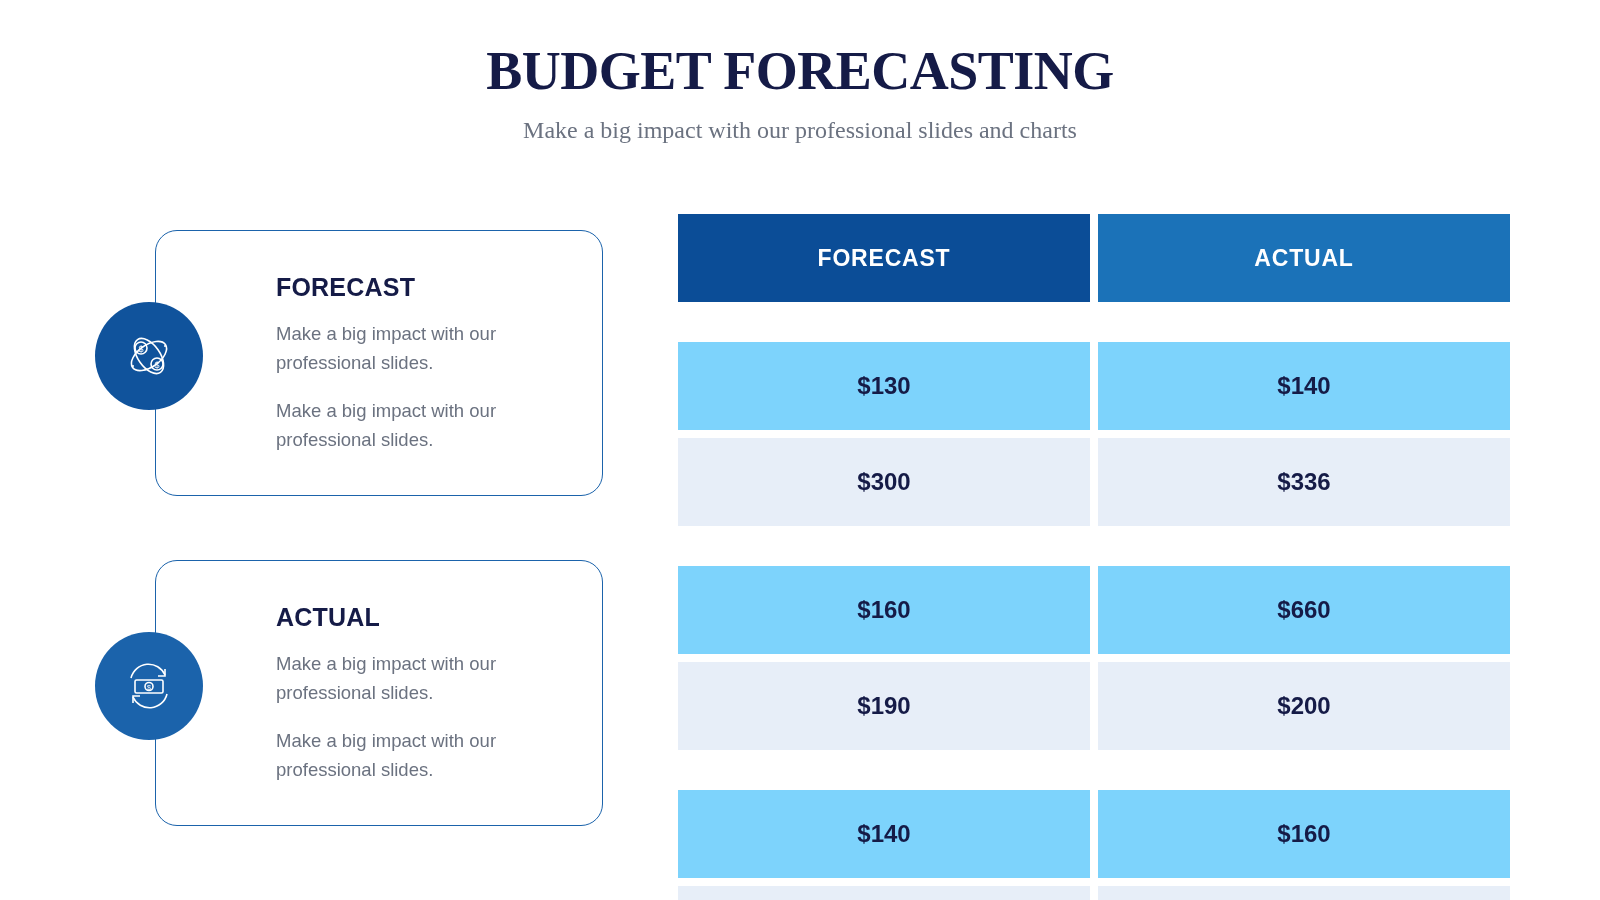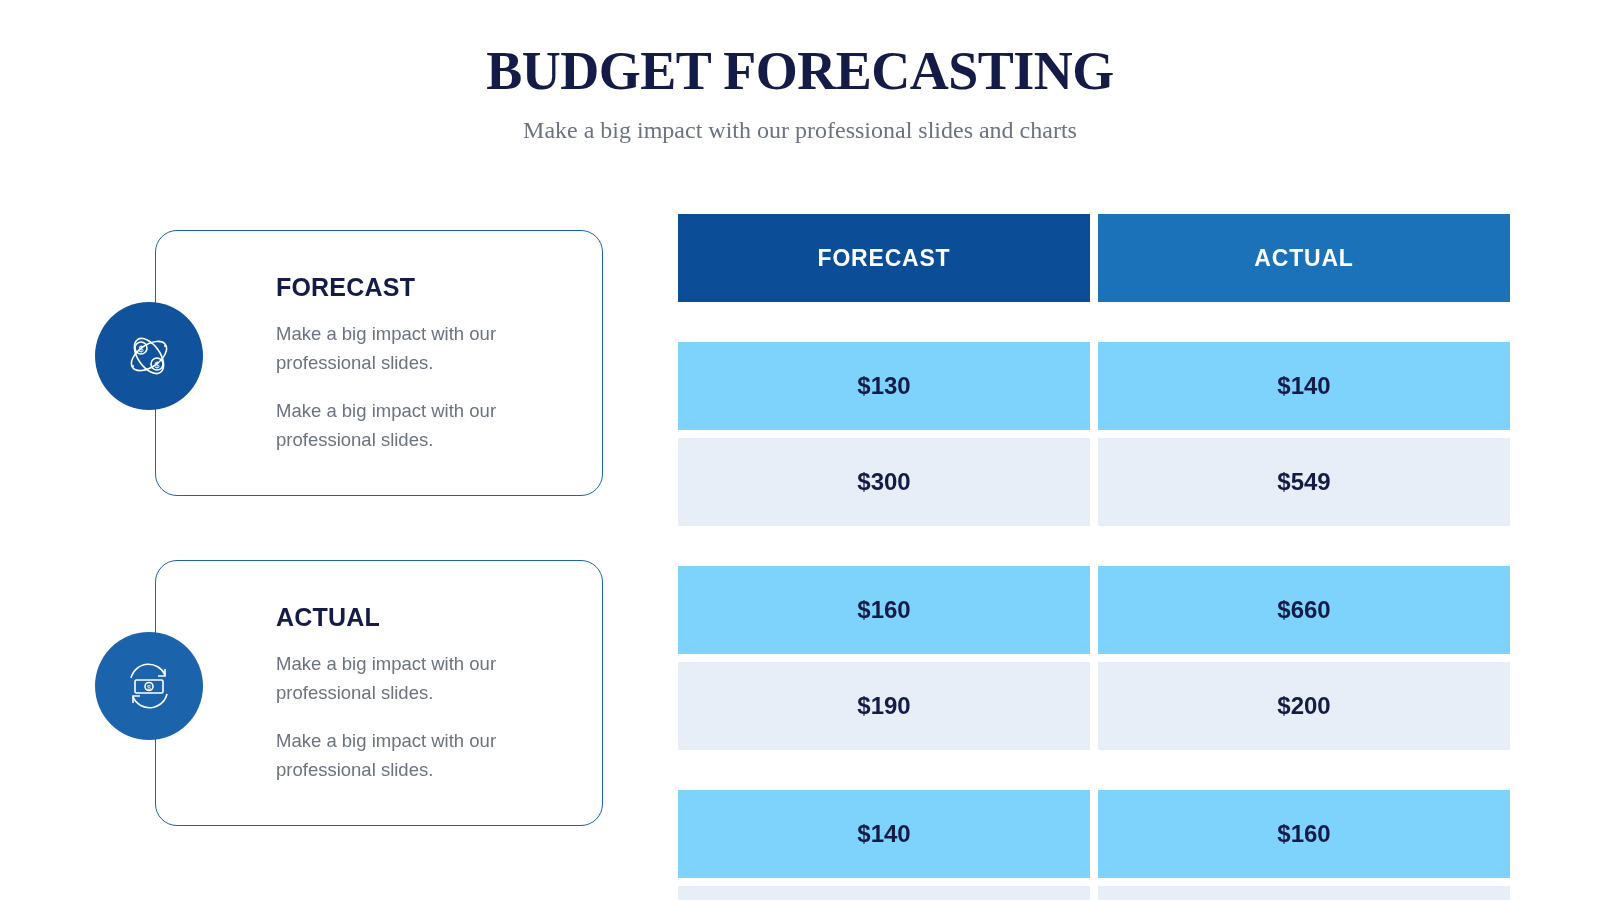--- a/index.html
+++ b/index.html
@@ -200,21 +200,21 @@
       <div class="tcell col1">ACTUAL</div>
     </div>
 
     <div class="trow band-a">
       <div class="tcell">$130</div>
       <div class="tcell">$140</div>
     </div>
 
     <div class="trow band-b">
       <div class="tcell">$300</div>
-      <div class="tcell">$549</div>
+      <div class="tcell">$336</div>
     </div>
 
     <div class="trow band-a">
       <div class="tcell">$160</div>
       <div class="tcell">$660</div>
     </div>
 
     <div class="trow band-b">
       <div class="tcell">$190</div>
       <div class="tcell">$200</div>

